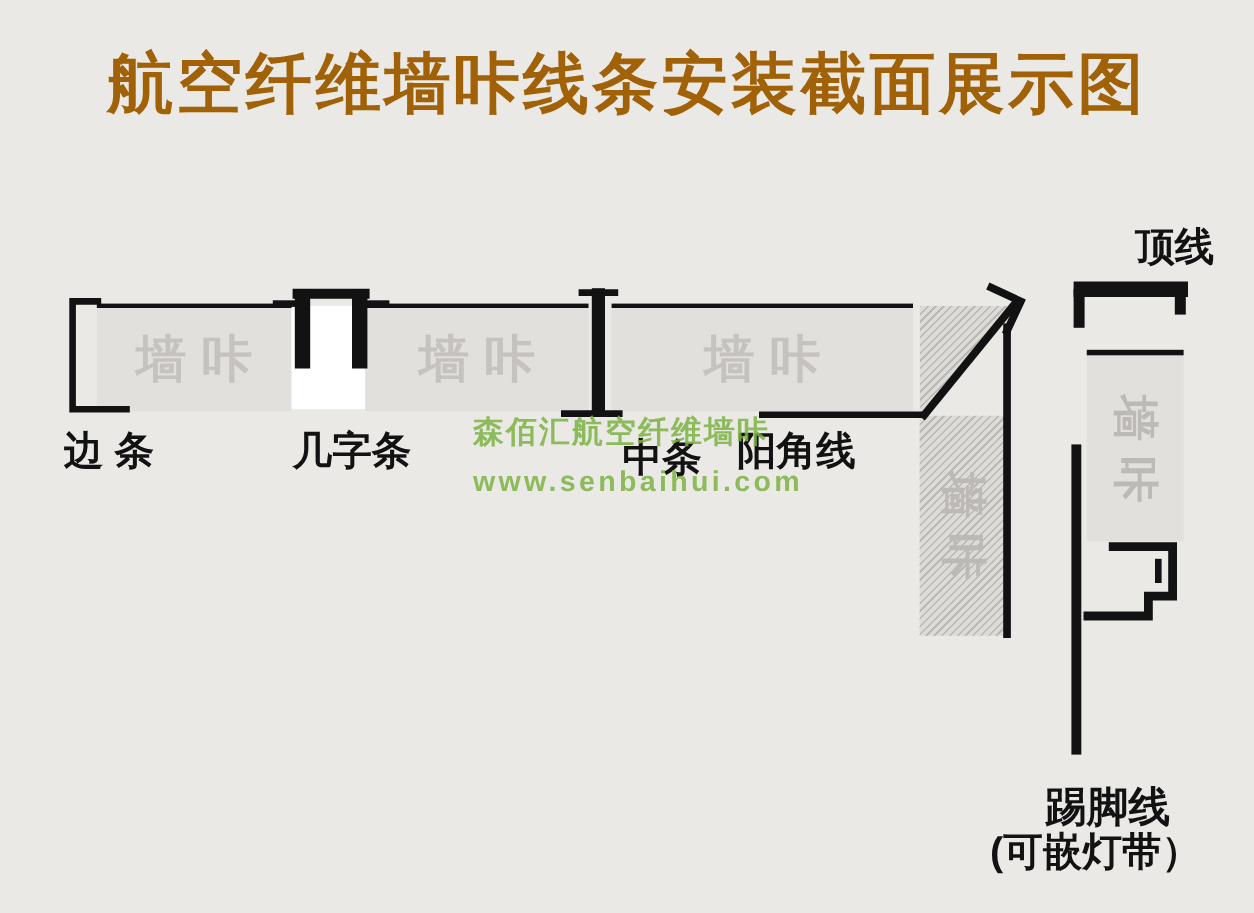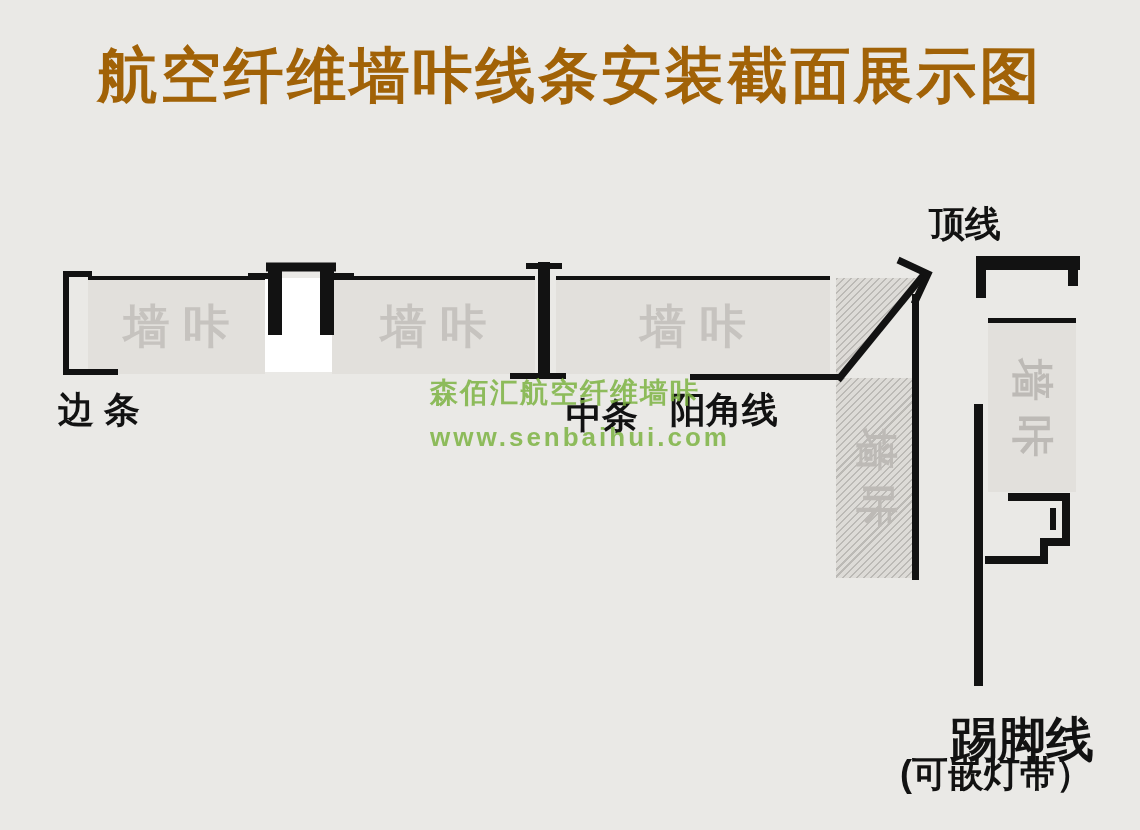--- a/index.html
+++ b/index.html
@@ -89,22 +89,22 @@
     position:absolute;
     font-size:36px;
     font-weight:800;
     color:#121212;
     white-space:nowrap;
   }
   .lbl-edge{left:58px;top:386px;}
   .lbl-ji{left:266px;top:386px;}
   .lbl-mid{left:566px;top:392px;}
   .lbl-corner{left:670px;top:386px;}
-  .lbl-top{left:929px;top:200px;}
-  .lbl-skirt{left:950px;top:708px;font-size:48px;}
+  .lbl-top{left:1032px;top:200px;}
+  .lbl-skirt{left:950px;top:708px;font-size:38px;}
   .lbl-skirt-note{left:900px;top:750px;font-size:36px;}
   .watermark{
     position:absolute;
     color:rgba(124,179,66,0.85);
     font-weight:700;
     white-space:nowrap;
     z-index:30;
   }
   .wm1{left:430px;top:374px;font-size:28px;letter-spacing:2px;}
   .wm2{left:430px;top:422px;font-size:26px;letter-spacing:3px;}
@@ -164,20 +164,21 @@
 
     <path d="M976,263 H1080" fill="none" stroke="#121212" stroke-width="14"></path>
     <path d="M981,263 V298" fill="none" stroke="#121212" stroke-width="10"></path>
     <path d="M1073,263 V286" fill="none" stroke="#121212" stroke-width="10"></path>
 
     <path d="M1008,497 H1066 V542 H1044 V560 H985" fill="none" stroke="#121212" stroke-width="8"></path>
     <path d="M1053,508 V530" fill="none" stroke="#121212" stroke-width="6"></path>
   </svg>
 
   <span class="label lbl-edge">边 条</span>
+  <span class="label lbl-ji">几字条</span>
   <span class="label lbl-mid">中条</span>
   <span class="label lbl-corner">阳角线</span>
   <span class="label lbl-top">顶线</span>
   <span class="label lbl-skirt">踢脚线</span>
   <span class="label lbl-skirt-note">(可嵌灯带）</span>
 
   <span class="watermark wm1">森佰汇航空纤维墙咔</span>
   <span class="watermark wm2">www.senbaihui.com</span>
 
 </div>

